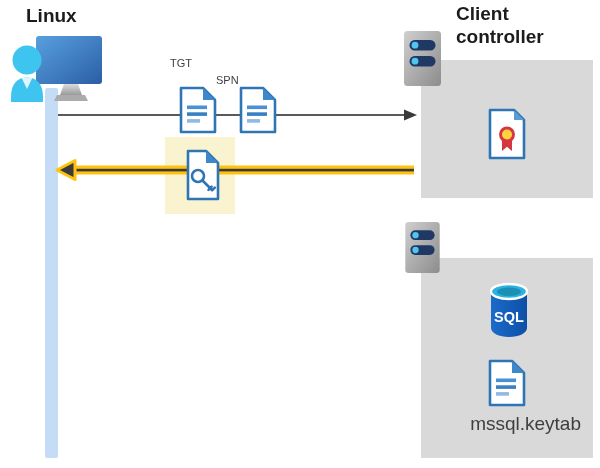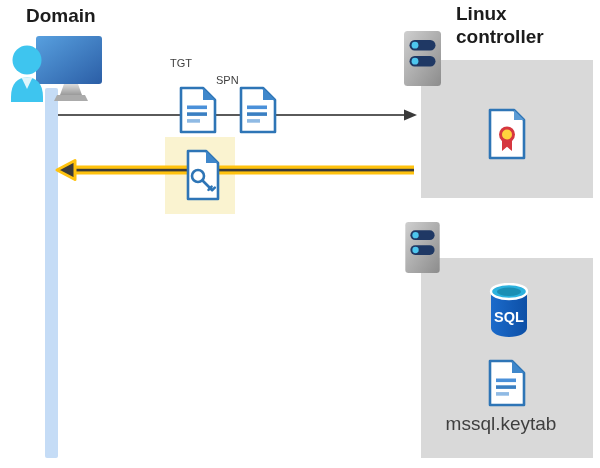--- a/index.html
+++ b/index.html
@@ -29,21 +29,21 @@
   .spn-label{left:216px;top:74px}
   .tgt-doc{left:178px;top:86px;z-index:2}
   .spn-doc{left:238px;top:86px;z-index:2}
   .highlight-box{left:165px;top:137px;width:70px;height:77px;background:var(--highlight-box);z-index:1}
   .request-arrow{left:58px;top:107px;z-index:1}
   .response-arrow{left:50px;top:157px;z-index:2}
   .key-doc{left:185px;top:149px;z-index:3}
   .cert-icon{left:487px;top:108px;z-index:2}
   .sql-icon{left:489px;top:283px;z-index:2}
   .keytab-doc{left:487px;top:357px;z-index:2}
-  .keytab-label{left:421px;top:413px;width:160px;text-align:center;font-size:19px}
+  .keytab-label{left:421px;top:413px;width:160px;text-align:right;font-size:19px}
   .hidden-defs{position:absolute;width:0;height:0}
 </style>
 </head>
 <body>
 
 <svg class="hidden-defs" aria-hidden="true">
   <defs>
     <linearGradient id="gradMonitor" x1="0" y1="0" x2="1" y2="1">
       <stop offset="0" stop-color="#58A0DF"></stop>
         <stop offset="1" stop-color="#2B5EA6"></stop>
@@ -60,21 +60,21 @@
       <stop offset="0" stop-color="#1B6BCB"></stop>
         <stop offset="1" stop-color="#0D4FA6"></stop>
     </linearGradient>
   </defs>
 </svg>
 
 <div class="canvas">
 
   <div class="abs client-bar"></div>
 
-  <div class="abs heading client-label">Domain</div>
+  <div class="abs heading client-label">Linux</div>
   <svg class="abs client-icon" width="100" height="72" viewBox="0 0 100 72">
     <rect x="28" y="6" width="66" height="48" rx="3" fill="url(#gradMonitor)"></rect>
     <path d="M56 54 L70 54 L74 65 L52 65 Z" fill="url(#gradStand)"></path>
     <path d="M49 65 H77 L80 71 H46 Z" fill="#ABABAB"></path>
     <circle cx="19" cy="30" r="14.5" fill="var(--person-cyan)"></circle>
     <path d="M3 72 V67 C3 53 10 47.5 19 47.5 C28 47.5 35 53 35 67 V72 Z" fill="var(--person-cyan)"></path>
     <path d="M13.5 47.5 H24.5 L19 59 Z" fill="#DFF6FC"></path>
   </svg>
 
   <svg class="abs request-arrow" width="360" height="16" viewBox="0 0 360 16">
@@ -119,21 +119,21 @@
   </svg>
 
   <div class="abs panel dc-panel"></div>
   <svg class="abs dc-server-icon" width="39" height="57" viewBox="0 0 39 57">
     <rect x="1" y="1" width="37" height="55" rx="3.5" fill="url(#gradServer)"></rect>
     <rect x="6.5" y="10" width="26" height="10.5" rx="5.2" fill="var(--server-bar-navy)"></rect>
     <circle cx="12" cy="15.2" r="3.4" fill="var(--led-cyan)"></circle>
     <rect x="6.5" y="26" width="26" height="10.5" rx="5.2" fill="var(--server-bar-navy)"></rect>
     <circle cx="12" cy="31.2" r="3.4" fill="var(--led-cyan)"></circle>
   </svg>
-  <div class="abs heading dc-label">Linux controller</div>
+  <div class="abs heading dc-label">Client controller</div>
 
   <svg class="abs cert-icon" width="40" height="52" viewBox="0 0 40 52">
     <path d="M3 2 H27 L37 12 V50 H3 Z" fill="#fff" stroke="var(--icon-blue)" stroke-width="2.6" stroke-linejoin="round"></path>
     <path d="M27 2 V12 H37 Z" fill="#5B9BD5"></path>
     <path d="M15 31 H25 V43 L20 38.8 L15 43 Z" fill="var(--cert-red)"></path>
     <circle cx="20" cy="26.5" r="8" fill="var(--cert-red)"></circle>
     <circle cx="20" cy="26.5" r="5" fill="var(--cert-yellow)"></circle>
   </svg>
 
   <div class="abs panel linux-panel"></div>

